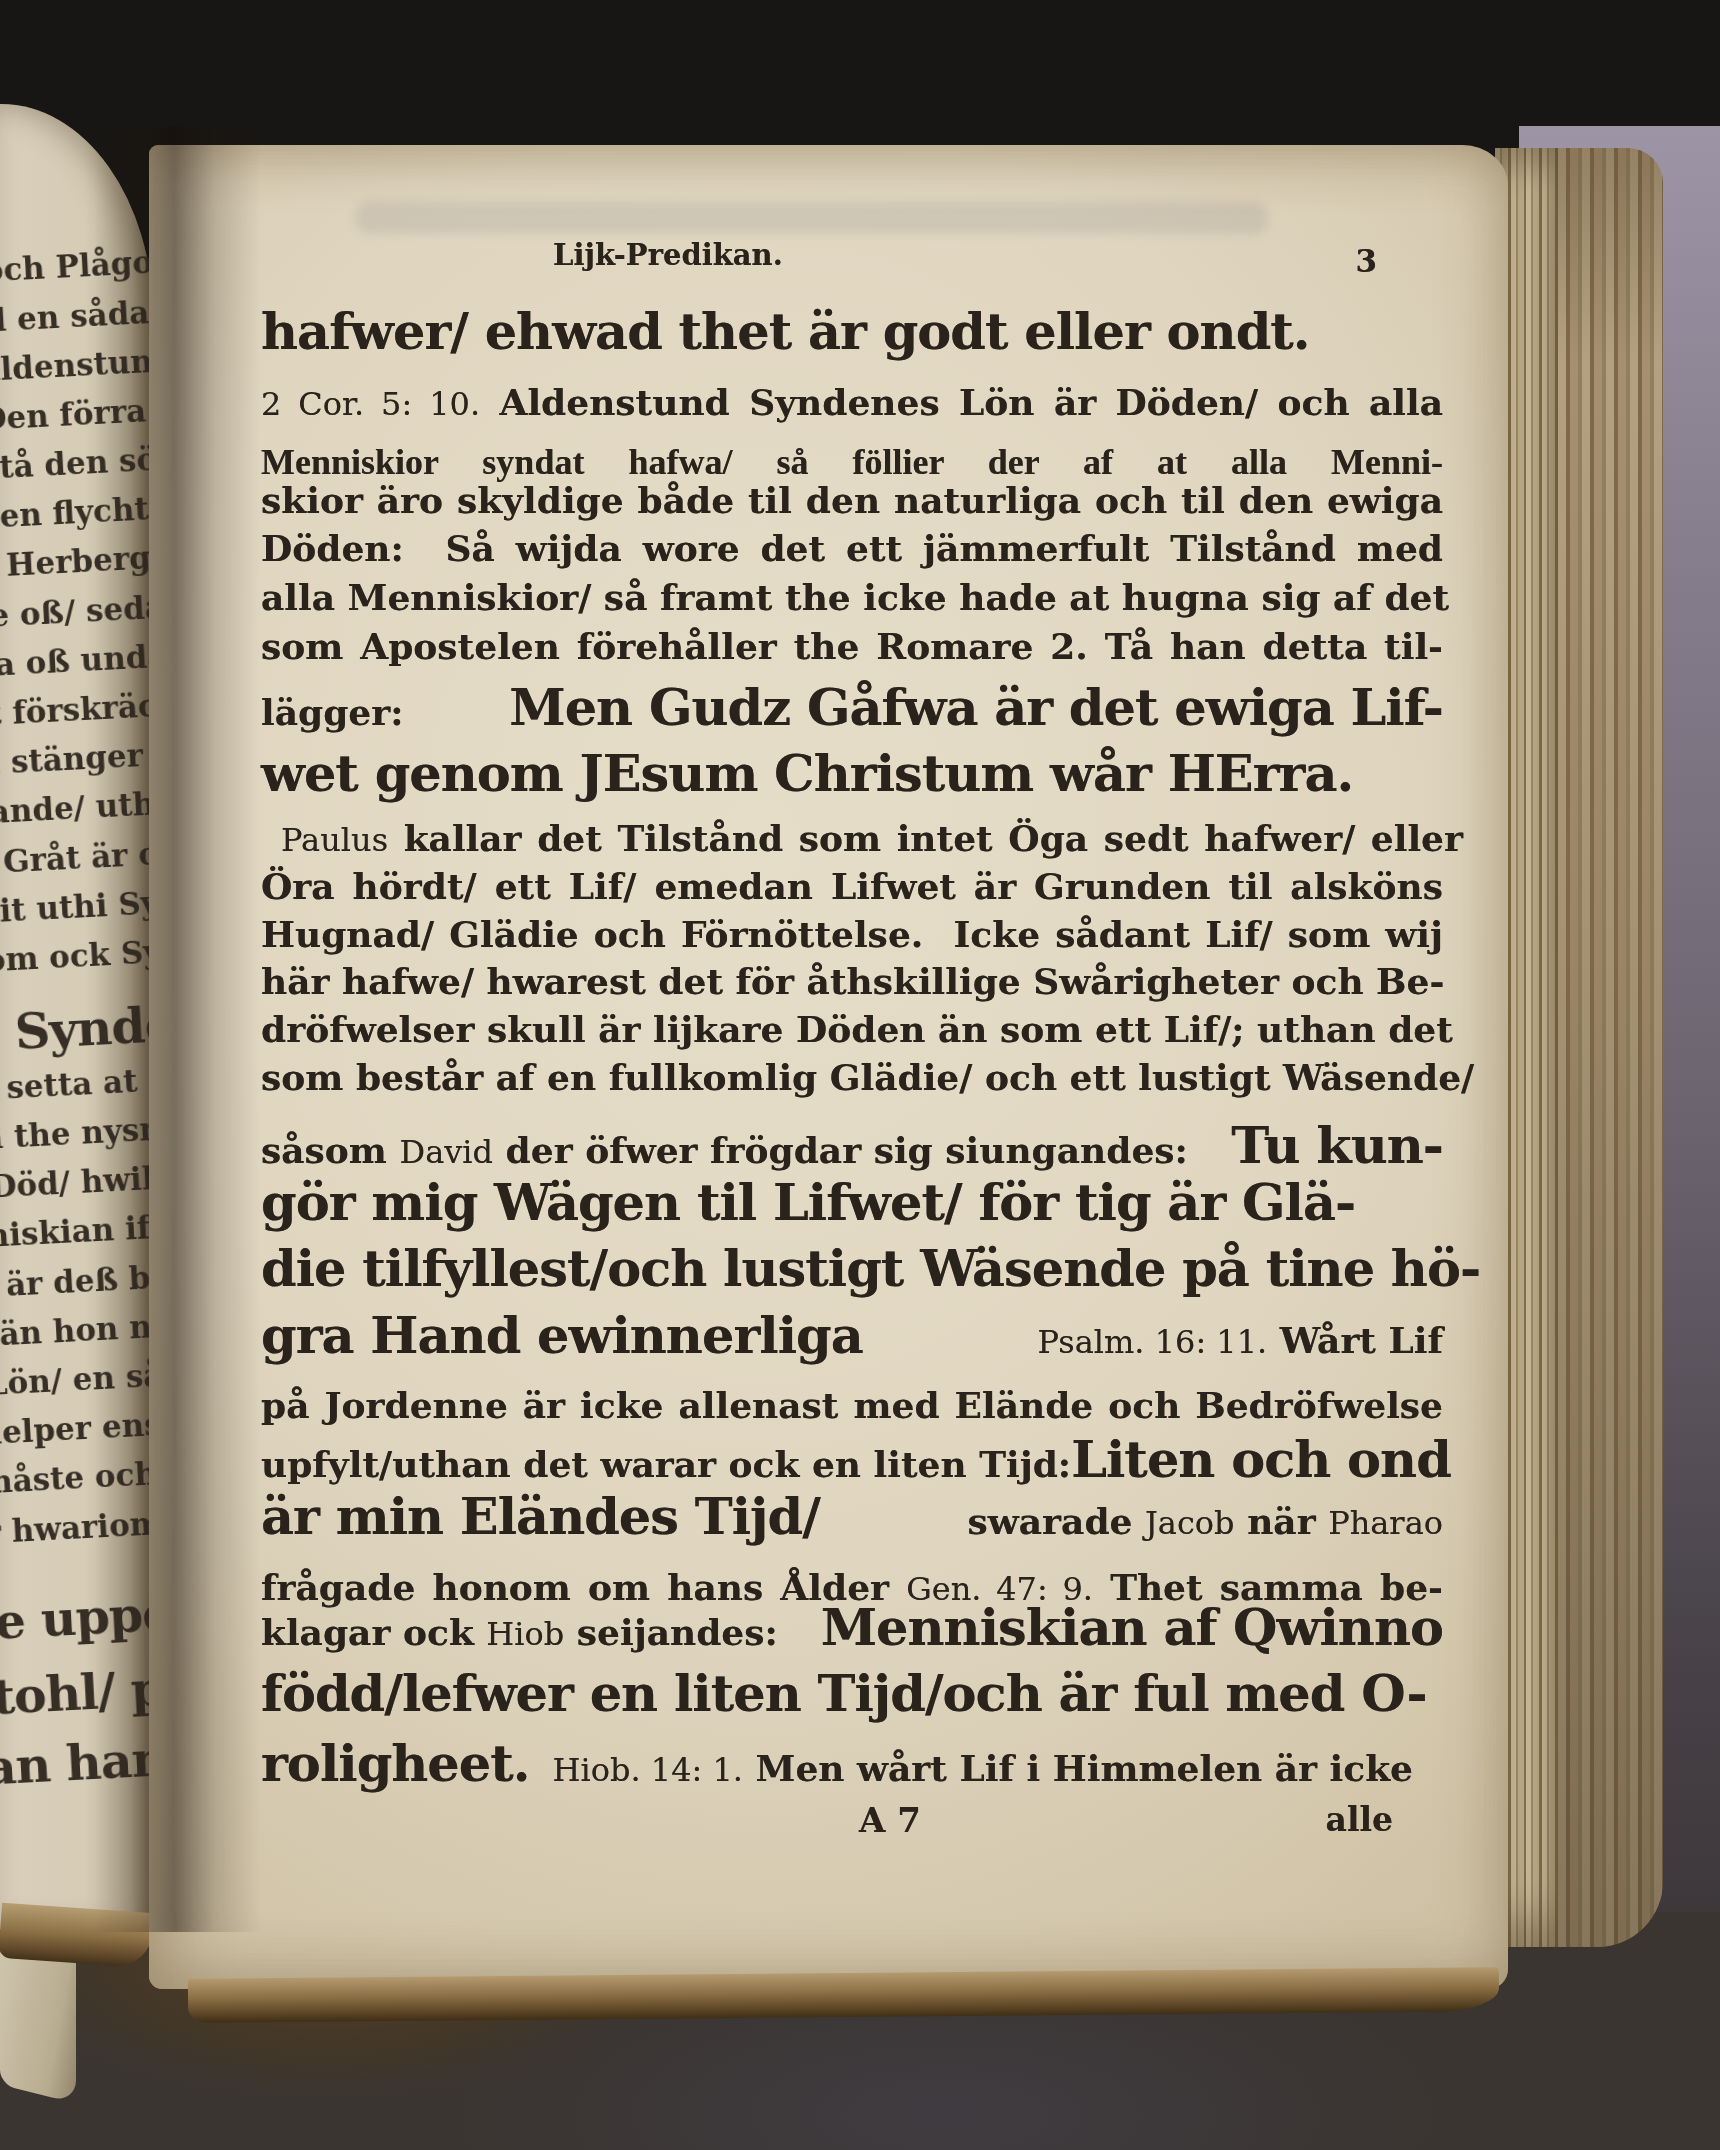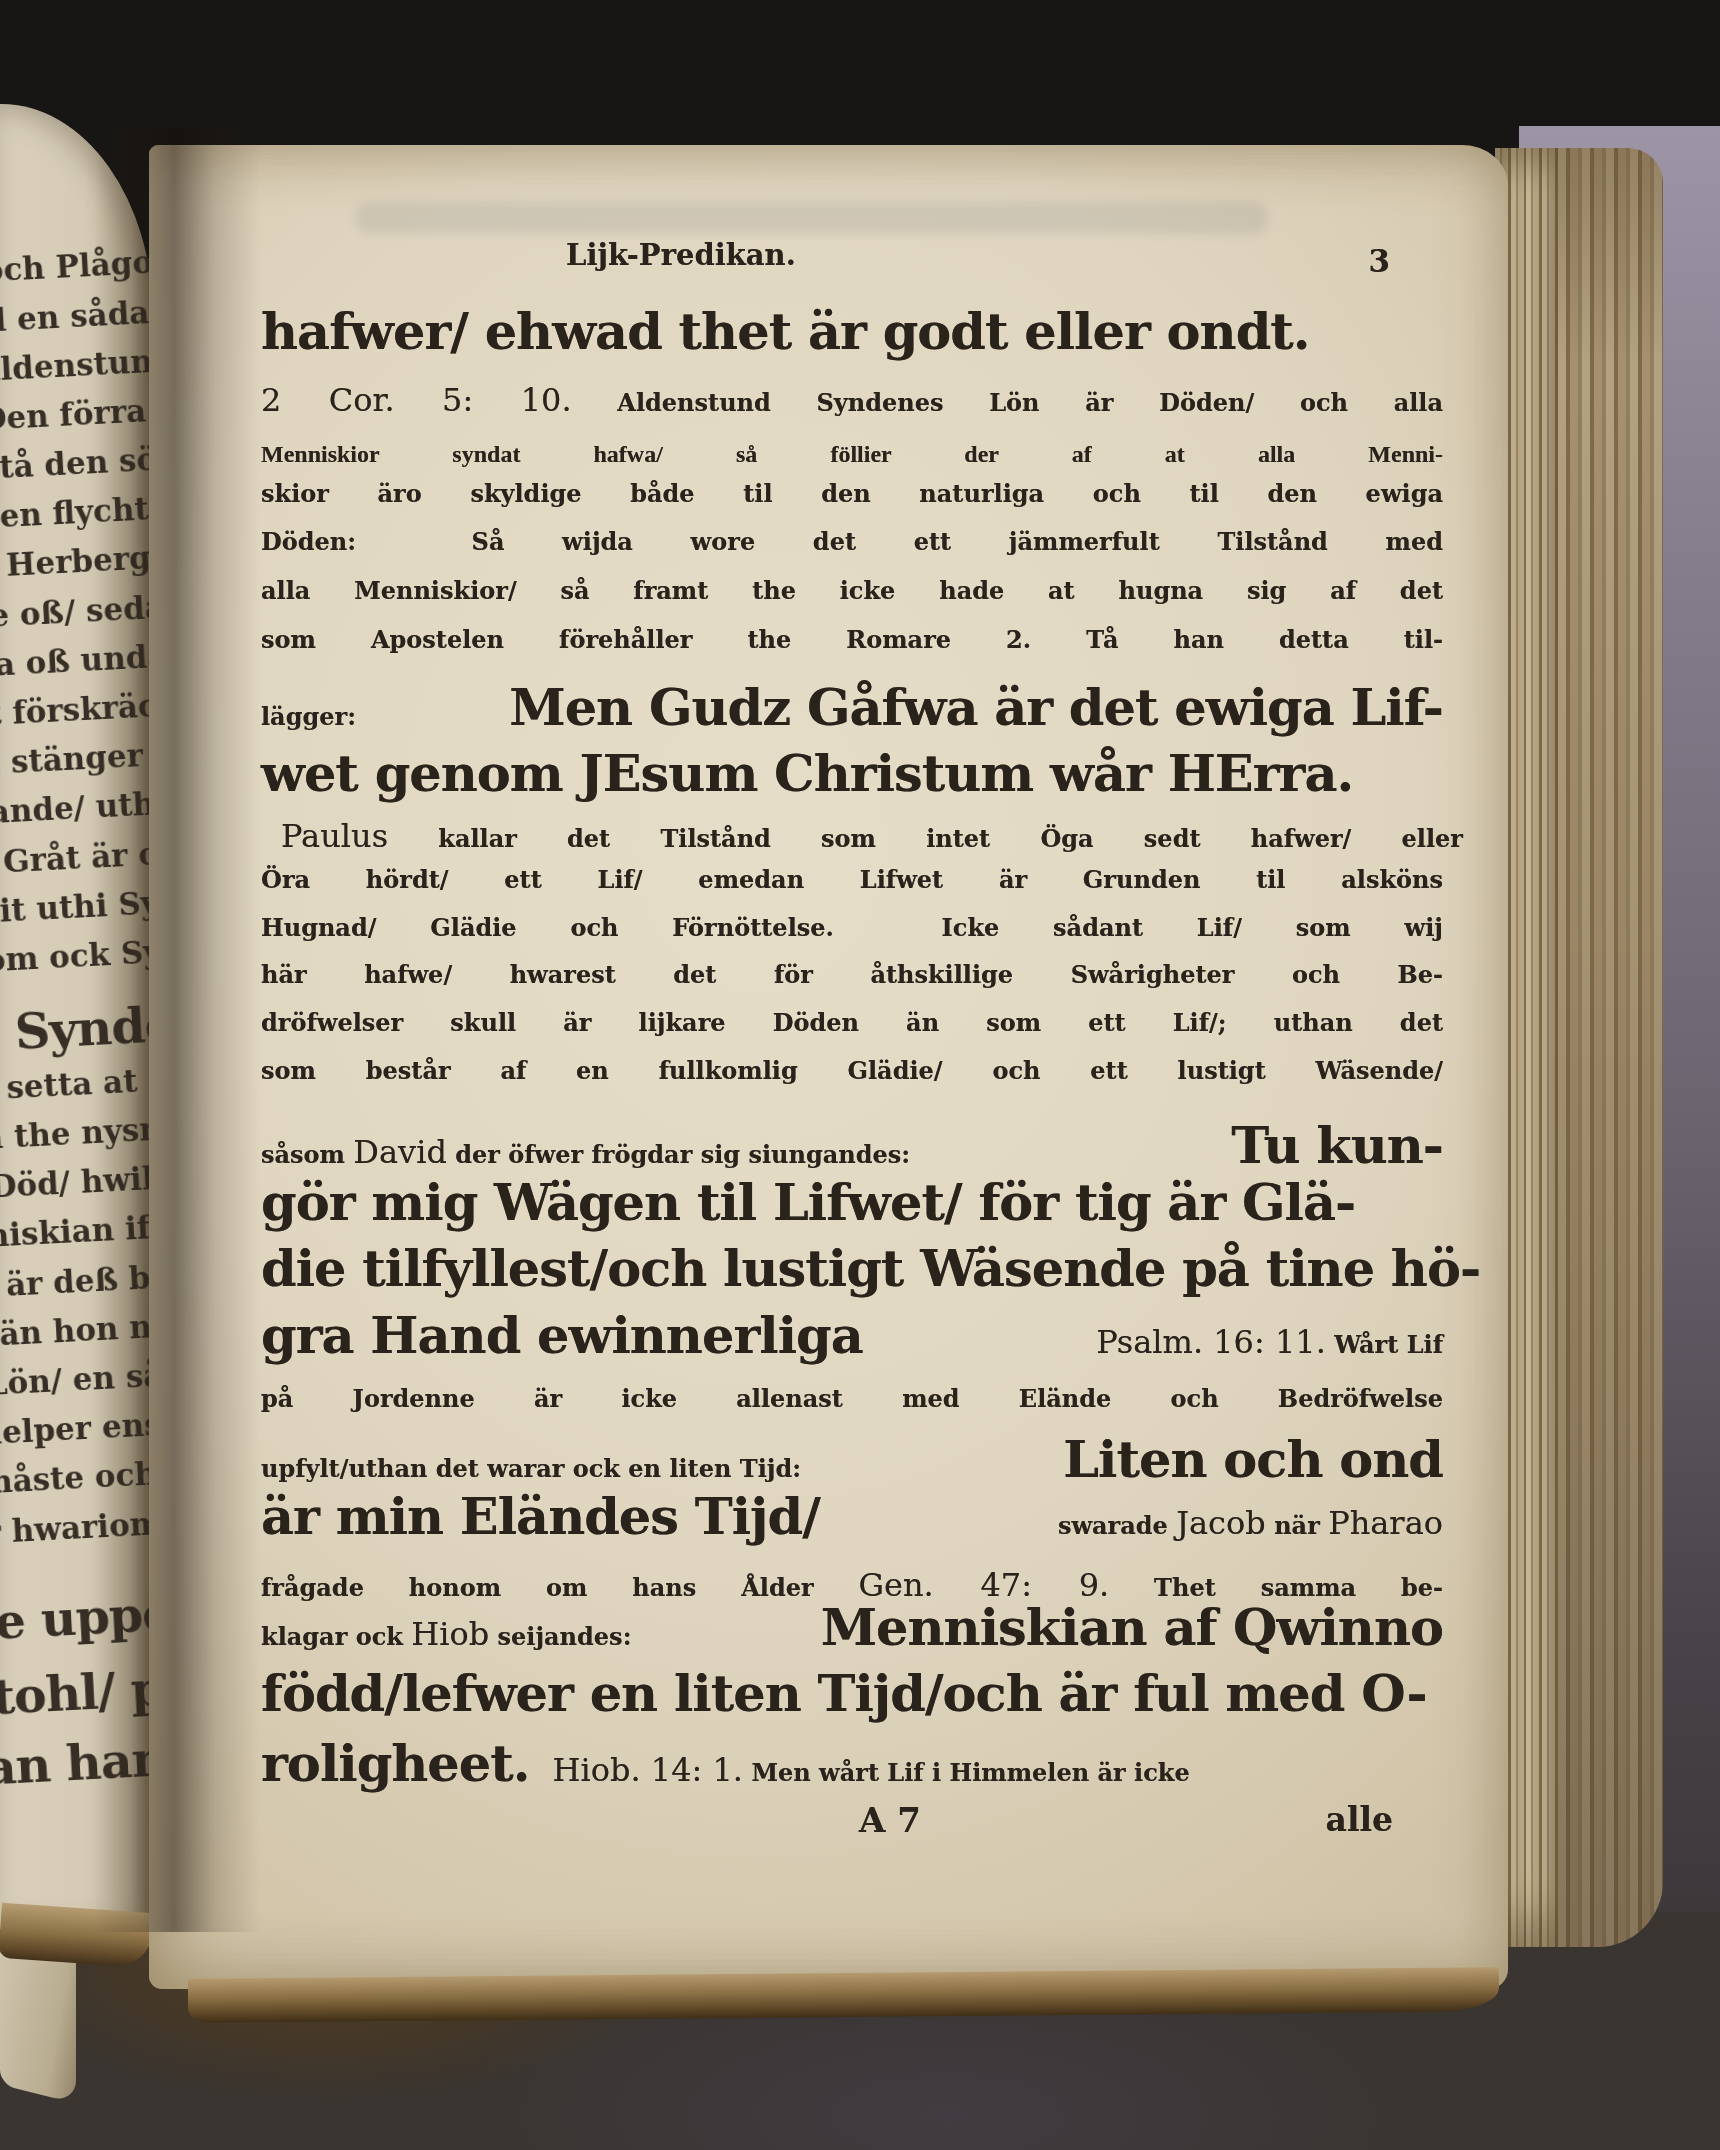--- a/index.html
+++ b/index.html
@@ -83,24 +83,24 @@
   }
   .ghost-smudge{
     position:absolute;left:355px;top:202px;width:913px;height:32px;z-index:8;
     background:rgba(85,82,95,.12);filter:blur(4.6px);border-radius:15px;
   }
   
   #text-col{position:absolute;left:261px;top:0;width:1182px;height:2151px;z-index:9;color:var(--ink,#2a231c);}
   #text-col .line{position:absolute;left:0;width:100%;display:flex;align-items:baseline;white-space:pre;}
   #text-col .line.just{display:block;text-align:justify;text-align-last:justify;}
   #text-col .line span{white-space:pre;}
-  .s{font-size:24px;font-weight:bold;}
+  .s{font-size:36px;font-weight:bold;}
   .r{font-size:32px;font-weight:400;}
   .l{font-size:51px;font-weight:bold;letter-spacing:-1px;line-height:1.08;}
-  .header-row{position:absolute;left:13px;top:238px;width:100%;height:51px;}
+  .header-row{position:absolute;left:0;top:238px;width:100%;height:51px;}
   .header-title{position:absolute;left:292px;font-size:29px;font-weight:bold;}
   .page-number{position:absolute;right:66px;top:5px;font-size:31px;font-weight:bold;}
   .sig-row{position:absolute;left:0;top:1800px;width:100%;height:51px;}
   .sig-mark{position:absolute;left:598px;font-size:34px;font-weight:bold;}
   .catchword{position:absolute;right:50px;font-size:33px;font-weight:bold;}
   .ink{color:var(--ink,#2a231c);text-shadow:0 0 0.5px rgba(42,35,28,.55);}
 </style>
 </head>
 <body>
 

